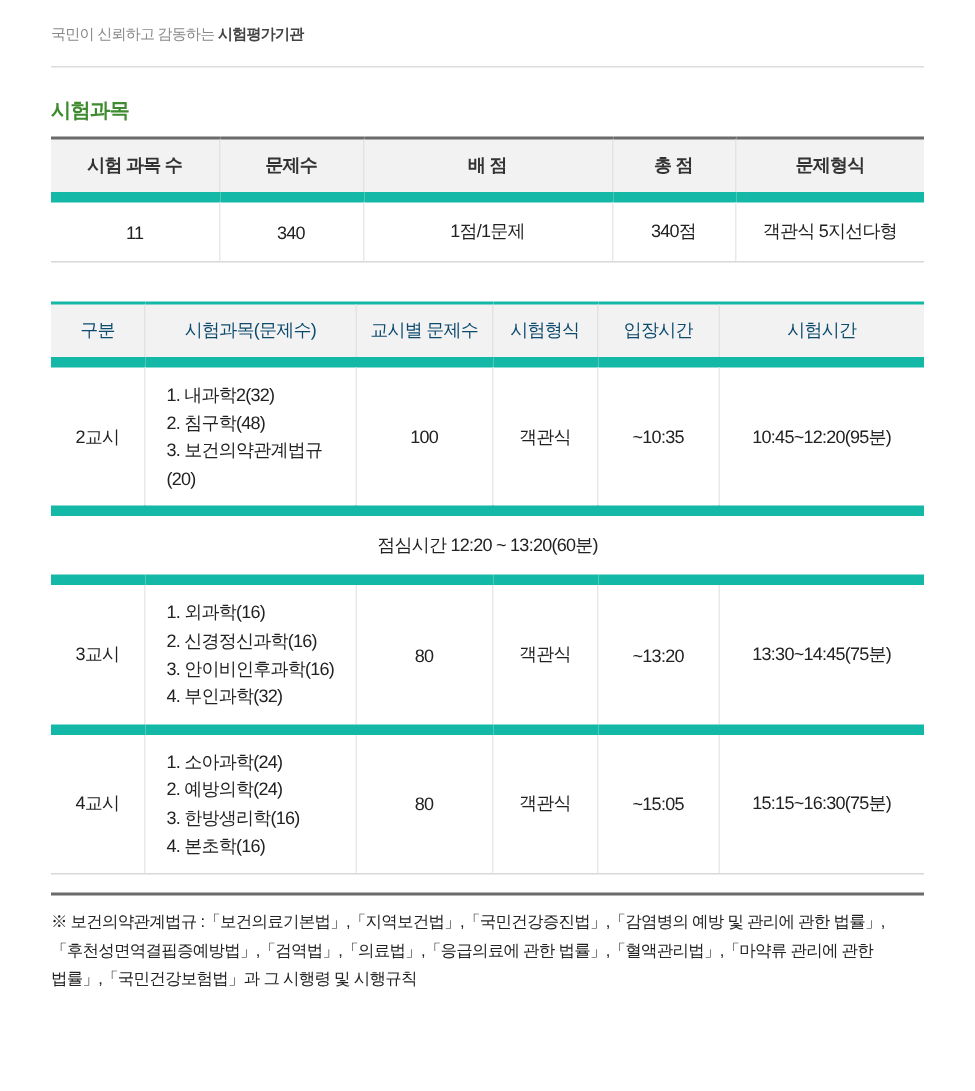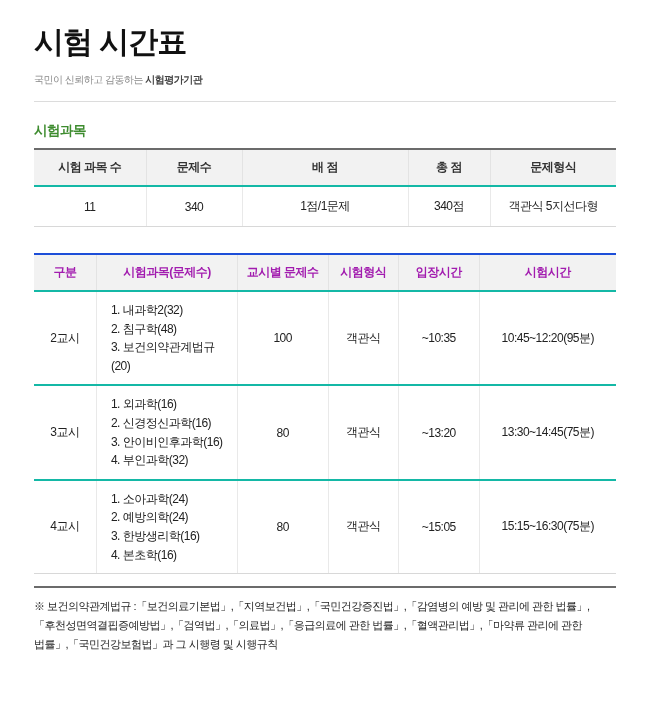--- a/index.html
+++ b/index.html
@@ -47,21 +47,21 @@
   }
   .spacer-1 { height: 22px; }
   table {
     width: 100%;
     border-collapse: collapse;
     font-size: 12px;
     letter-spacing: -0.5px;
   }
   table.tbl1 { margin-bottom: 4px; }
   .tbl1 th, .tbl1 td, .tbl2 th, .tbl2 td {
-    border-top: 2px solid #14b8a6;
+    border-top: 7px solid #14b8a6;
     border-bottom: 1px solid #d8d8d8;
   }
   .tbl1 thead th {
     background: #f2f2f2;
     font-weight: bold;
     padding: 9px 4px;
     color: #333;
     border-top: 2px solid #6b6b6b;
     border-left: 1px solid #e3e3e3;
   }
@@ -70,24 +70,24 @@
     padding: 11px 4px;
     text-align: center;
     border-left: 1px solid #e9e9e9;
     border-bottom: 1px solid #d8d8d8;
   }
   .tbl1 tbody td:first-child { border-left: none; }
 
   .tbl2 { margin-bottom: 6px; }
   .tbl2 thead th {
     background: #f2f2f2;
-    font-weight: bold;
+    font-weight: normal;
     padding: 9px 4px;
-    color: #a21caf;
-    border-top: 2px solid #1d4ed8;
+    color: #0c4a6e;
+    border-top: 2px solid #14b8a6;
     border-left: 1px solid #e3e3e3;
   }
   .tbl2 thead th:first-child { border-left: none; }
   .tbl2 td {
     padding: 9px 6px;
     text-align: center;
     vertical-align: middle;
     border-left: 1px solid #e9e9e9;
     border-bottom: 1px solid #d8d8d8;
   }
@@ -116,21 +116,20 @@
   .col-count { width: 90px; }
   .col-type { width: 70px; margin-left: 45px; }
   .col-enter { width: 80px; }
   .col-time { width: 136px; }
 </style>
 </head>
 <body>
 
 <div class="page">
 
-  <h1 class="page-title">시험 시간표</h1>
 
   <p class="subtitle"><span>국민이 신뢰하고 감동하는 </span><span class="strong">시험평가기관</span></p>
 
   <hr class="rule">
 
   <h2 class="section-title">시험과목</h2>
 
   <table class="tbl1">
     <thead>
       <tr>
@@ -171,20 +170,23 @@
         <td>2교시</td>
         <td class="subject">
           <div>1. 내과학2(32)</div>
           <div>2. 침구학(48)</div>
           <div>3. 보건의약관계법규(20)</div>
         </td>
         <td>100</td>
         <td>객관식</td>
         <td>~10:35</td>
         <td>10:45~12:20(95분)</td>
+      </tr>
+      <tr>
+        <td class="lunch" colspan="6">점심시간 12:20 ~ 13:20(60분)</td>
       </tr>
       <tr>
         <td>3교시</td>
         <td class="subject">
           <div>1. 외과학(16)</div>
           <div>2. 신경정신과학(16)</div>
           <div>3. 안이비인후과학(16)</div>
           <div>4. 부인과학(32)</div>
         </td>
         <td>80</td>

